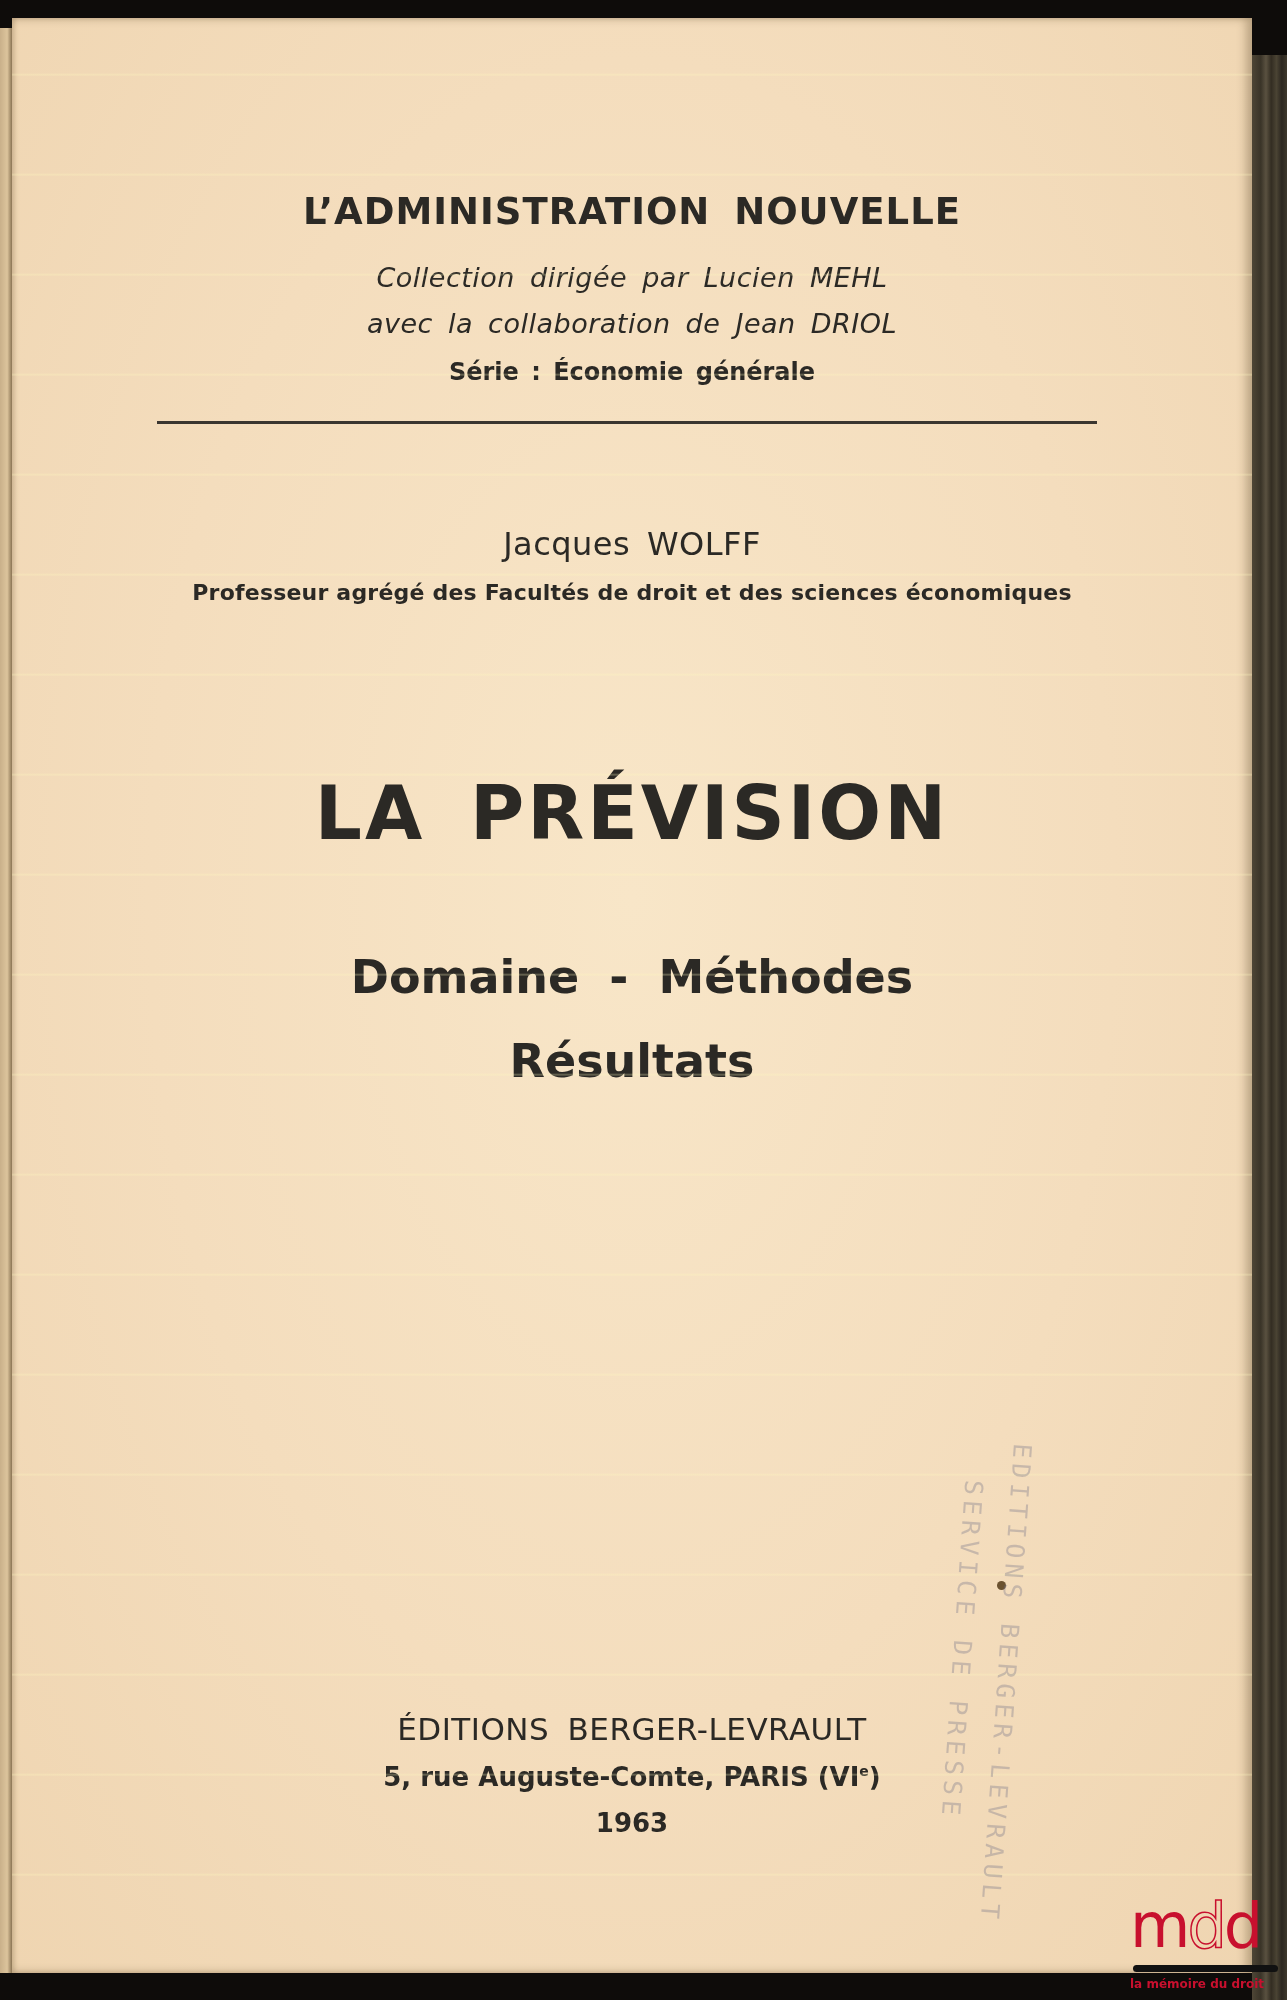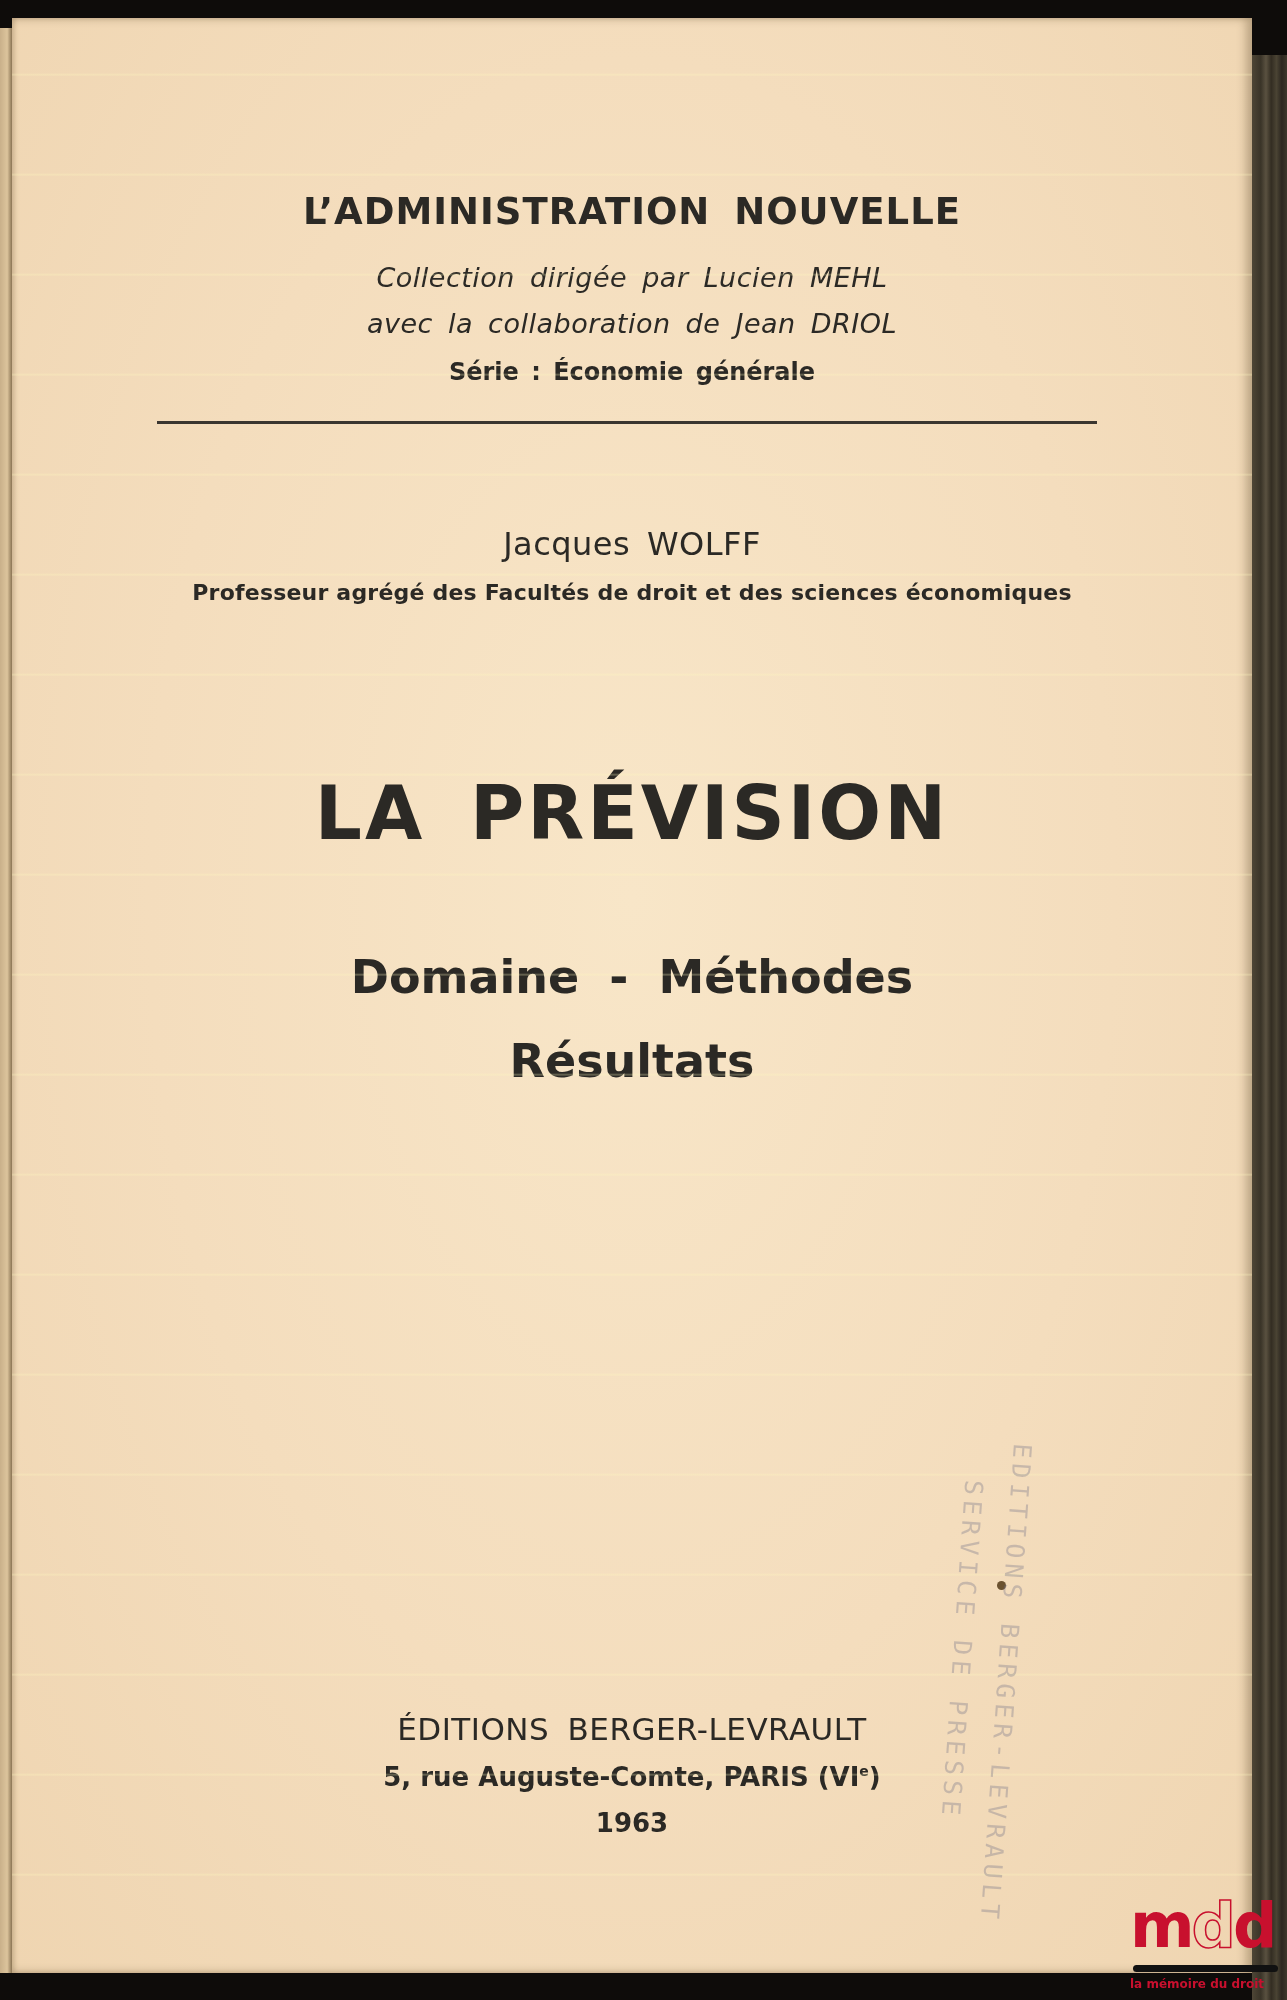--- a/index.html
+++ b/index.html
@@ -152,21 +152,21 @@
       left: 1128px;
       top: 1895px;
       width: 159px;
       height: 105px;
     }
     .logo .mdd {
       position: absolute;
       left: 2px;
       top: 0;
       font-family: "DejaVu Sans", sans-serif;
-      font-weight: bold;
+      font-weight: normal;
       font-size: 62px;
       letter-spacing: -3px;
       color: #c8102e;
       line-height: 1;
     }
     .logo .mdd .mid {
       color: transparent;
       -webkit-text-stroke: 1.5px #c8102e;
     }
     .logo .bar {

